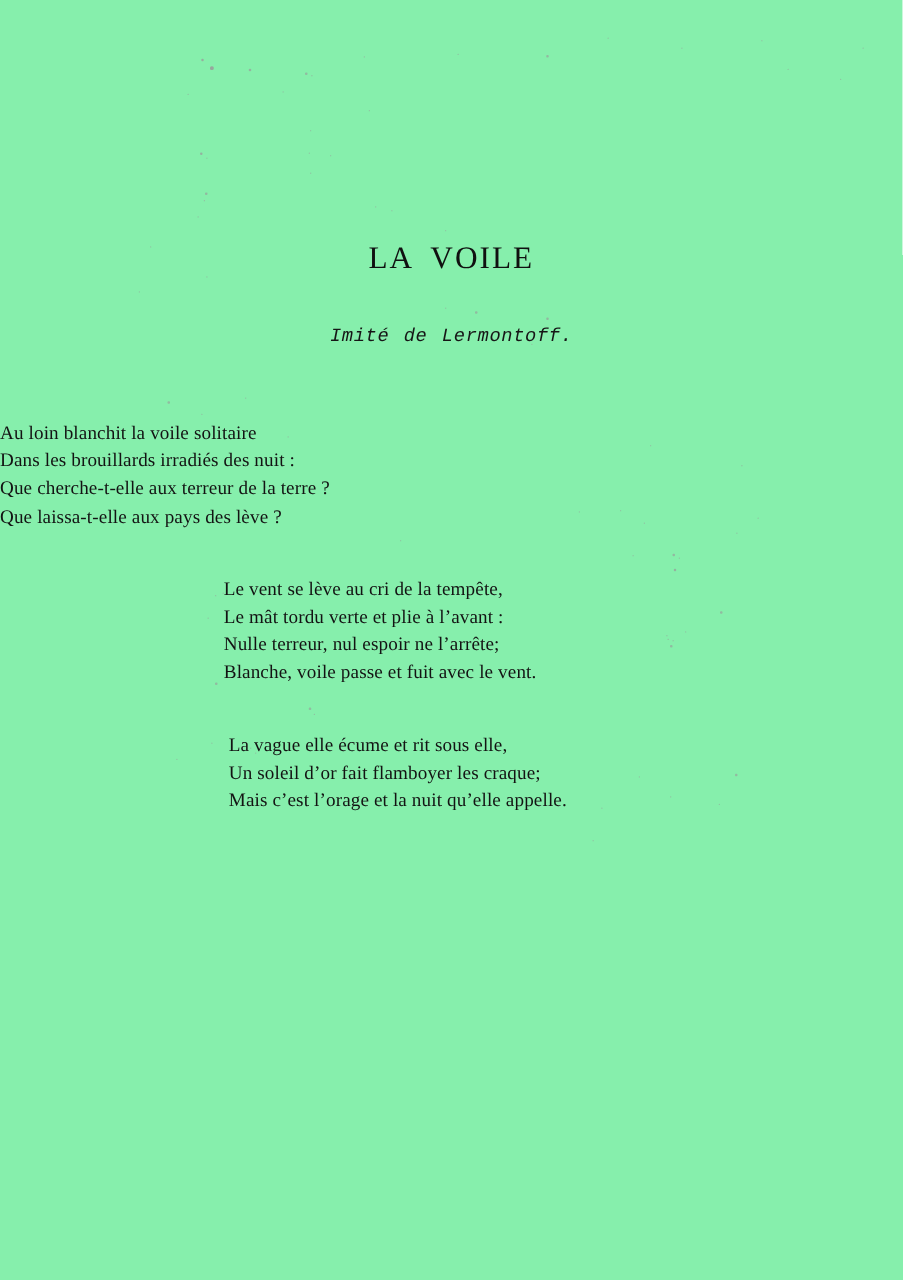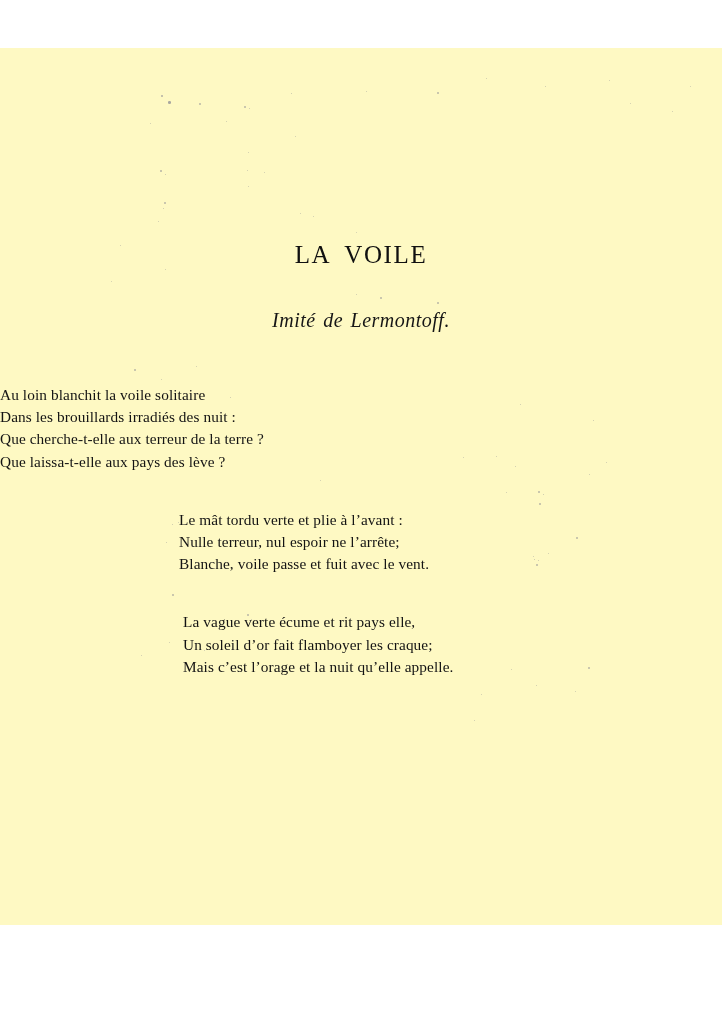--- a/index.html
+++ b/index.html
@@ -3,26 +3,25 @@
 <meta charset="utf-8">
 <style>
   html, body {
     margin: 0;
     padding: 0;
     background: #ffffff;
   }
   .page {
     position: relative;
     width: 722px;
-    height: 877px;
-    background: #fef9c3;
+    height: 1024px;
+    background: #86efac;
     overflow: hidden;
     font-family: "Liberation Serif", "DejaVu Serif", serif;
     color: #141414;
-    margin-top: 48px;
     -webkit-font-smoothing: antialiased;
   }
 
   
   .speckles {
     position: absolute;
     inset: 0;
     pointer-events: none;
     z-index: 5;
   }
@@ -50,25 +49,26 @@
   }
 
   
   .poem-attribution {
     position: absolute;
     top: 261px;
     left: 0;
     width: 722px;
     text-align: center;
     font-style: italic;
-    font-size: 20px;
+    font-size: 15px;
     letter-spacing: 0.5px;
     word-spacing: 2px;
     color: #161616;
     z-index: 10;
+    font-family: Liberation Mono, monospace;
   }
 
   
   .poem-body {
     position: absolute;
     top: 336px;
     left: 0;
     width: 722px;
     z-index: 10;
   }
@@ -178,25 +178,26 @@
   <div class="poem-body">
 
     <div class="stanza stanza-1">
       <div class="verse-line">Au loin blanchit la voile solitaire</div>
       <div class="verse-line">Dans les brouillards irradiés des nuit :</div>
       <div class="verse-line">Que cherche-t-elle aux terreur de la terre ?</div>
       <div class="verse-line">Que laissa-t-elle aux pays des lève ?</div>
     </div>
 
     <div class="stanza stanza-2">
+      <div class="verse-line">Le vent se lève au cri de la tempête,</div>
       <div class="verse-line">Le mât tordu verte et plie à l’avant :</div>
       <div class="verse-line">Nulle terreur, nul espoir ne l’arrête;</div>
       <div class="verse-line">Blanche, voile passe et fuit avec le vent.</div>
     </div>
 
     <div class="stanza stanza-3">
-      <div class="verse-line">La vague verte écume et rit pays elle,</div>
+      <div class="verse-line">La vague elle écume et rit sous elle,</div>
       <div class="verse-line">Un soleil d’or fait flamboyer les craque;</div>
       <div class="verse-line">Mais c’est l’orage et la nuit qu’elle appelle.</div>
     </div>
 
   </div>
 </div>
 
 </body></html>

